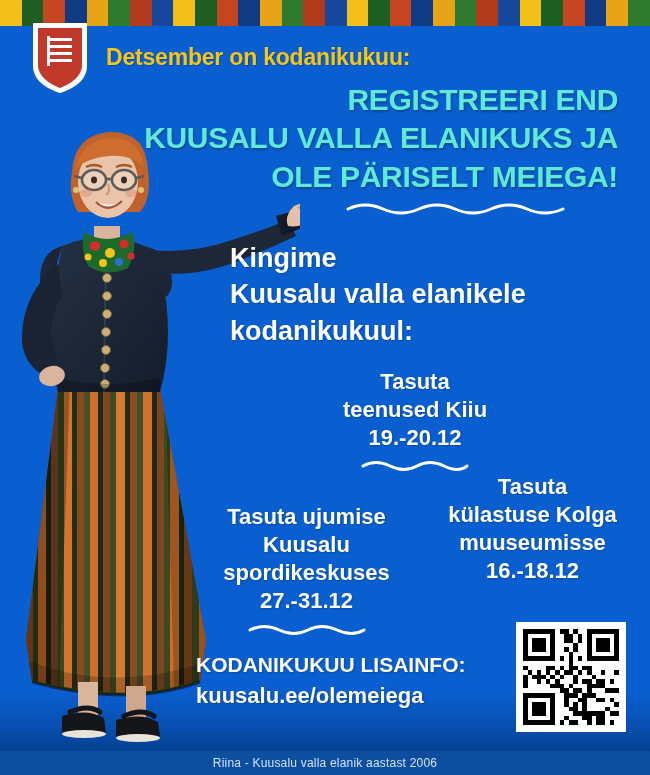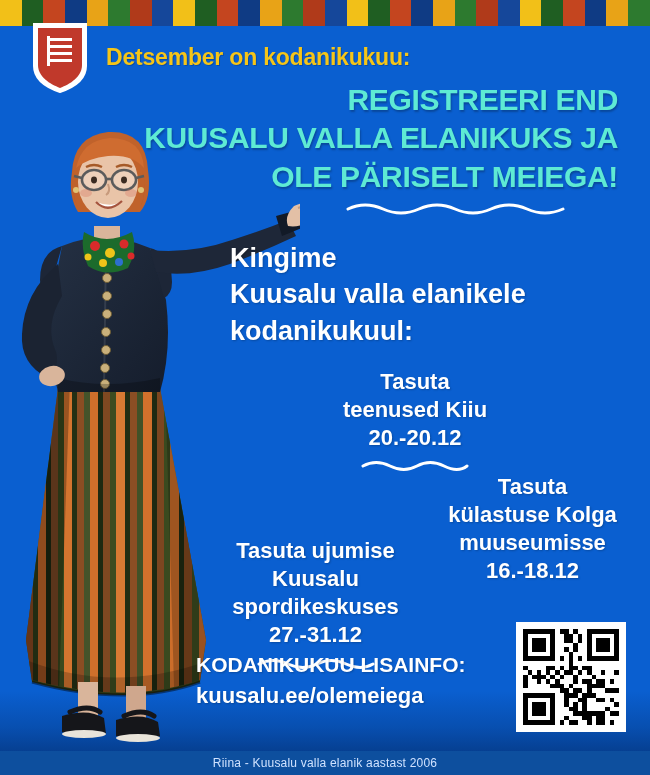--- a/index.html
+++ b/index.html
@@ -84,21 +84,21 @@
     position: absolute;
     color: #fff;
     font-weight: bold;
     text-align: center;
     line-height: 1.28;
     z-index: 7;
     text-shadow: 1px 1px 2px rgba(0,0,0,.22);
   }
   #offer-1 { left: 300px; top: 368px; width: 230px; font-size: 22px; }
   #offer-2 { left: 420px; top: 473px; width: 225px; font-size: 22px; }
-  #offer-3 { left: 198px; top: 503px; width: 235px; font-size: 22px; margin-top: 34px; }
+  #offer-3 { left: 189px; top: 503px; width: 235px; font-size: 22px; }
 
   .sq-wrap { display: flex; justify-content: center; margin-top: 6px; }
 
   
   #info {
     position: absolute;
     left: 196px; top: 650px;
     width: 300px;
     color: #fff;
     font-weight: bold;
@@ -226,21 +226,21 @@
 
   <div id="gift-intro">
     <div>Kingime</div>
     <div>Kuusalu valla elanikele</div>
     <div>kodanikukuul:</div>
   </div>
 
   <div class="offer" id="offer-1">
     <div>Tasuta</div>
     <div>teenused Kiiu</div>
-    <div>20.-20.12</div>
+    <div>19.-20.12</div>
     <div class="sq-wrap">
       <svg class="squiggle" width="110" height="14" viewBox="0 0 110 14" aria-hidden="true">
         <path d="M3 8 Q16 1 30 8 T57 8 T84 8 T107 8" fill="none" stroke="#ffffff" stroke-width="3" stroke-linecap="round"></path>
       </svg>
     </div>
   </div>
 
   <div class="offer" id="offer-2">
     <div>Tasuta</div>
     <div>külastuse Kolga</div>

